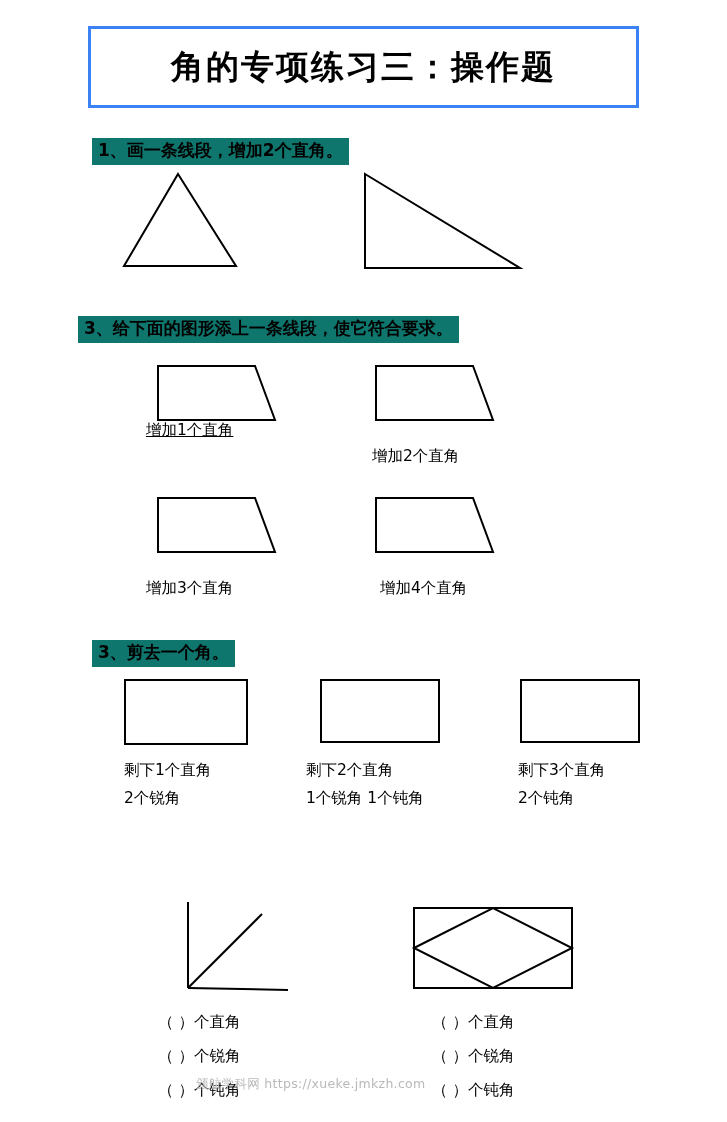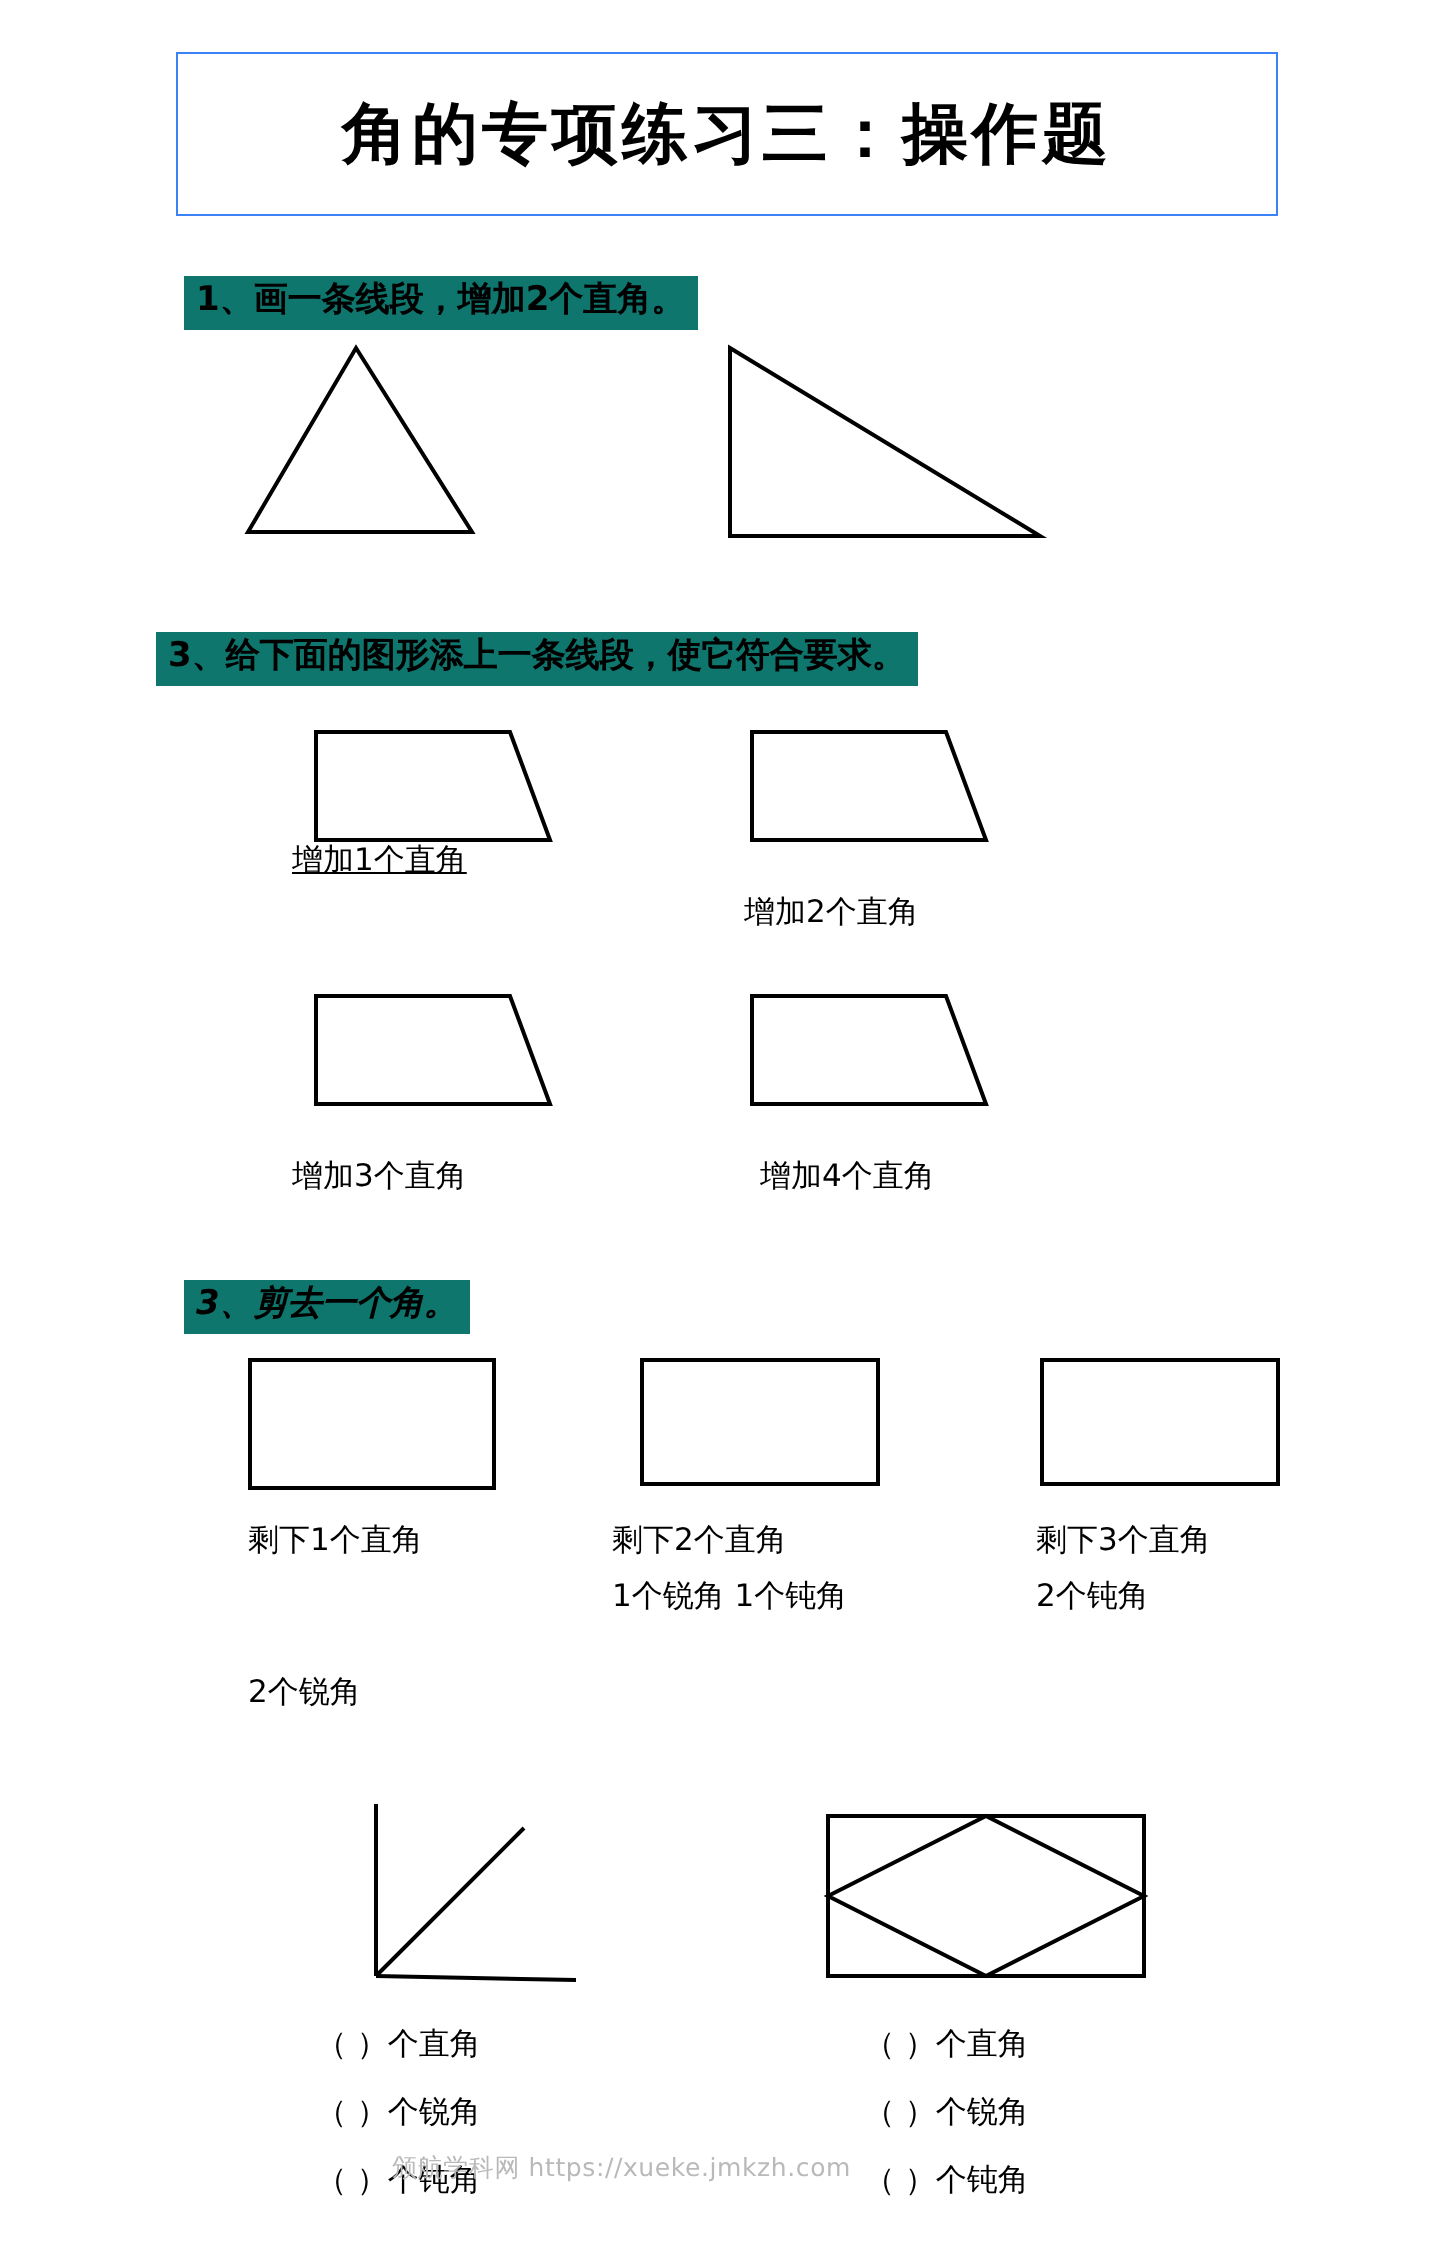--- a/index.html
+++ b/index.html
@@ -21,21 +21,21 @@
     height: 1122px;
     background: #fff;
   }
   
   .title-box {
     position: absolute;
     left: 88px;
     top: 26px;
     width: 551px;
     height: 82px;
-    border: 1px solid #3b82f6;
+    border: 3px solid #3b82f6;
     box-sizing: border-box;
     display: flex;
     align-items: center;
     justify-content: center;
   }
   .title-text {
     font-family: "DejaVu Sans", sans-serif;
     font-size: 33px;
     font-weight: bold;
     letter-spacing: 2px;
@@ -49,21 +49,21 @@
     font-family: "DejaVu Sans", sans-serif;
     font-size: 17px;
     font-weight: bold;
     color: #000;
     padding: 3px 6px 4px 6px;
     white-space: nowrap;
     line-height: 1.15;
   }
   #q1head { left: 92px; top: 138px; }
   #q2head { left: 78px; top: 316px; }
-  #q3head { left: 92px; top: 640px; font-style: italic; }
+  #q3head { left: 92px; top: 640px; }
   #q4head { left: 92px; top: 868px; }
 
   
   .cap {
     position: absolute;
     font-family: "DejaVu Sans", sans-serif;
     font-size: 15.5px;
     color: #000;
     white-space: nowrap;
     line-height: 1.35;
@@ -150,21 +150,21 @@
       <rect x="3" y="4" width="118" height="62" fill="none" stroke="#000" stroke-width="2"></rect>
     </svg>
   </div>
   <div class="fig" style="left:518px; top:676px;">
     <svg width="130" height="72" viewBox="0 0 130 72">
       <rect x="3" y="4" width="118" height="62" fill="none" stroke="#000" stroke-width="2"></rect>
     </svg>
   </div>
 
   <div class="cap" style="left:124px; top:760px;">剩下1个直角</div>
-  <div class="cap" style="left:124px; top:788px;margin-top:48px;">2个锐角</div>
+  <div class="cap" style="left:124px; top:788px;">2个锐角</div>
 
   <div class="cap" style="left:306px; top:760px;">剩下2个直角</div>
   <div class="cap" style="left:306px; top:788px;">1个锐角 1个钝角</div>
 
   <div class="cap" style="left:518px; top:760px;">剩下3个直角</div>
   <div class="cap" style="left:518px; top:788px;">2个钝角</div>
 
 
   <div class="fig" style="left:140px; top:896px;">
     <svg width="160" height="110" viewBox="0 0 160 110">

